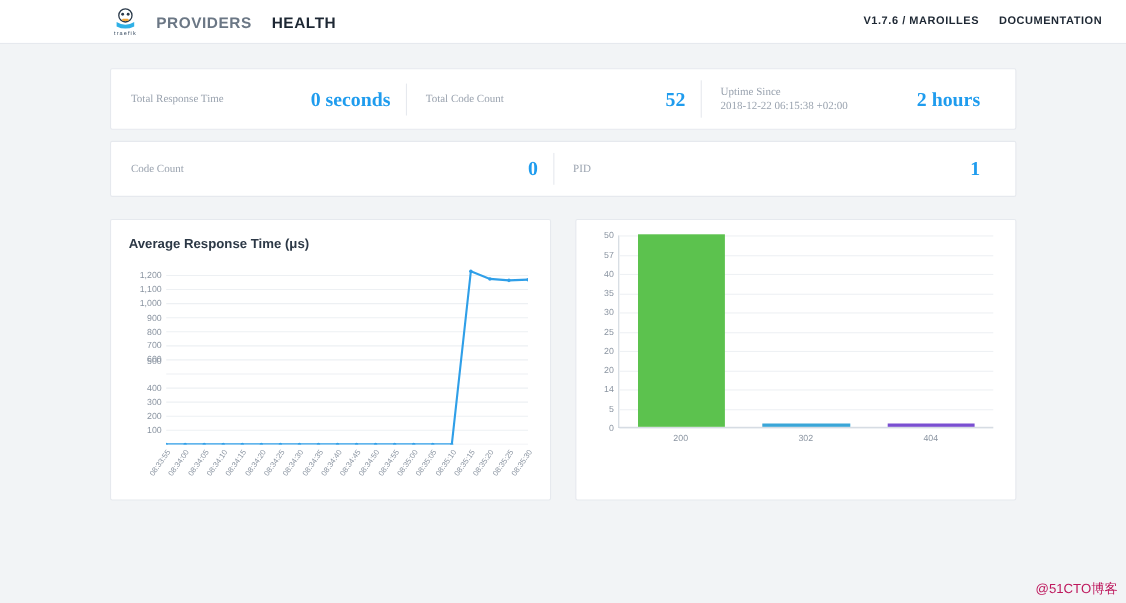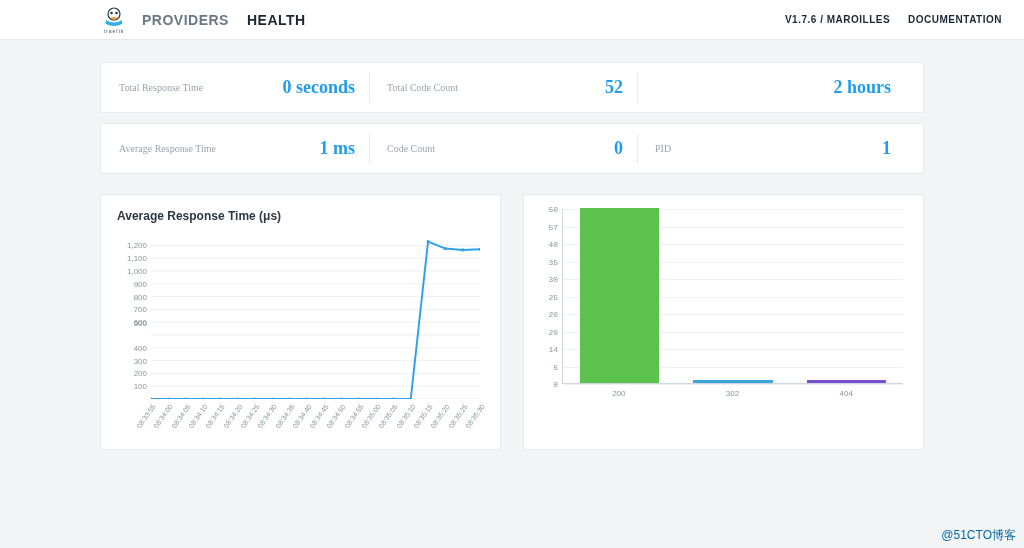--- a/index.html
+++ b/index.html
@@ -172,21 +172,20 @@
     top: 0;
     width: 18px;
     font-size: 8px;
     color: #8a94a1;
     text-align: right;
   }
   .bar-ylabels div {
     position: absolute;
     right: 0;
     transform: translateY(-50%);
-    font-family: Liberation Mono, monospace;
   }
   .bar-plot {
     position: absolute;
     left: 22px;
     right: 4px;
     top: 0;
     height: 175px;
     border-left: 1px solid #cfd6de;
     border-bottom: 1px solid #cfd6de;
   }
@@ -210,21 +209,21 @@
     flex: 1;
     text-align: center;
     font-size: 8px;
     color: #8a94a1;
   }
   .watermark {
     position: absolute;
     right: 8px;
     bottom: 4px;
     font-size: 12px;
-    color: #0369a1;
+    color: #be185d;
   }
 </style>
 </head>
 <body>
 
 <div class="topnav">
   <div class="logo">
     <svg width="22" height="20" viewBox="0 0 22 20">
       <circle cx="11" cy="7" r="6" fill="#fff" stroke="#2b3a4a" stroke-width="1.2"></circle>
       <circle cx="8.5" cy="6" r="1.3" fill="#2b3a4a"></circle>
@@ -249,29 +248,27 @@
   <div class="card stats-row">
     <div class="stat">
       <div class="stat-label">Total Response Time</div>
       <div class="stat-value">0 seconds</div>
     </div>
     <div class="stat">
       <div class="stat-label">Total Code Count</div>
       <div class="stat-value">52</div>
     </div>
     <div class="stat">
+      <div class="stat-label" style="white-space:pre-line">Uptime Since
+2018-12-22 06:15:38 +02:00</div>
       <div class="stat-value">2 hours</div>
     </div>
   </div>
 
   <div class="card stats-row">
-    <div class="stat">
-      <div class="stat-label">Average Response Time</div>
-      <div class="stat-value">1 ms</div>
-    </div>
     <div class="stat">
       <div class="stat-label">Code Count</div>
       <div class="stat-value">0</div>
     </div>
     <div class="stat">
       <div class="stat-label">PID</div>
       <div class="stat-value">1</div>
     </div>
   </div>
 

